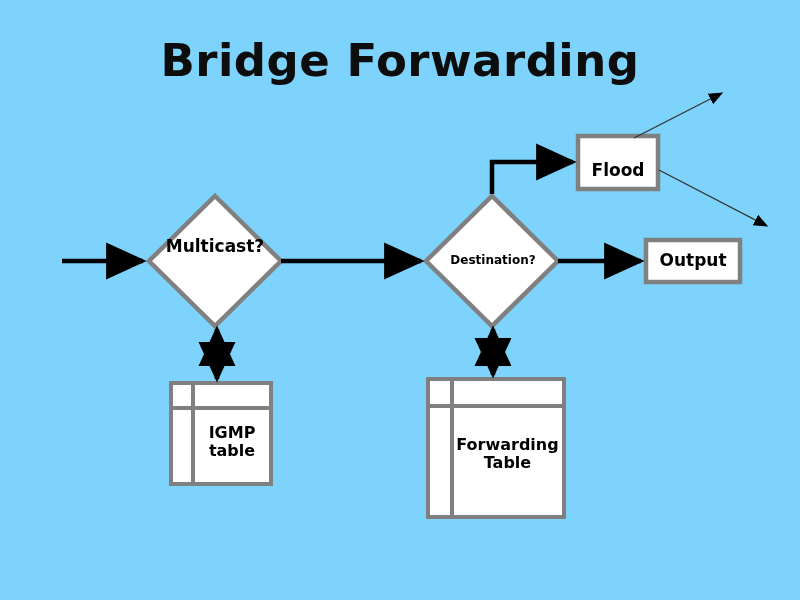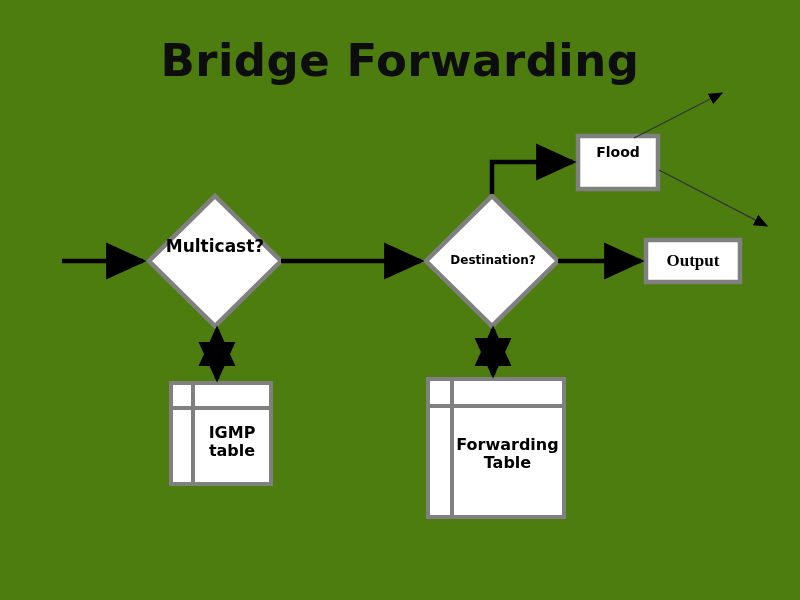--- a/index.html
+++ b/index.html
@@ -7,21 +7,21 @@
     padding: 0;
     background: #ffffff;
   }
   body {
     font-family: "DejaVu Sans", sans-serif;
   }
   #canvas {
     position: relative;
     width: 800px;
     height: 600px;
-    background: #4d7c0f;
+    background: #7dd3fc;
     overflow: hidden;
   }
   #diagram-svg {
     position: absolute;
     left: 0;
     top: 0;
     width: 800px;
     height: 600px;
   }
   .node-label {
@@ -44,22 +44,22 @@
     width: 800px;
     text-align: center;
     font-family: "DejaVu Sans", sans-serif;
     font-weight: bold;
     font-size: 45px;
     letter-spacing: 0.5px;
     color: #0d0d0d;
   }
   .lbl-multicast { left: 150px; top: 232px; width: 130px; height: 30px; font-size: 17px; }
   .lbl-destination { left: 428px; top: 246px; width: 130px; height: 30px; font-size: 12px; }
-  .lbl-flood { left: 578px; top: 138px; width: 80px; height: 30px; font-size: 14px; }
-  .lbl-output { left: 646px; top: 246px; width: 94px; height: 30px; font-size: 17px; font-family: Liberation Serif, serif; }
+  .lbl-flood { left: 578px; top: 156px; width: 80px; height: 30px; font-size: 17px; }
+  .lbl-output { left: 646px; top: 246px; width: 94px; height: 30px; font-size: 17px; }
   .lbl-igmp { left: 192px; top: 420px; width: 80px; height: 44px; font-size: 16px; }
   .lbl-forwarding { left: 450px; top: 430px; width: 115px; height: 48px; font-size: 16px; }
 </style>
 </head>
 <body>
 
 <div id="canvas">
 
   <div id="title-text">Bridge Forwarding</div>
 

